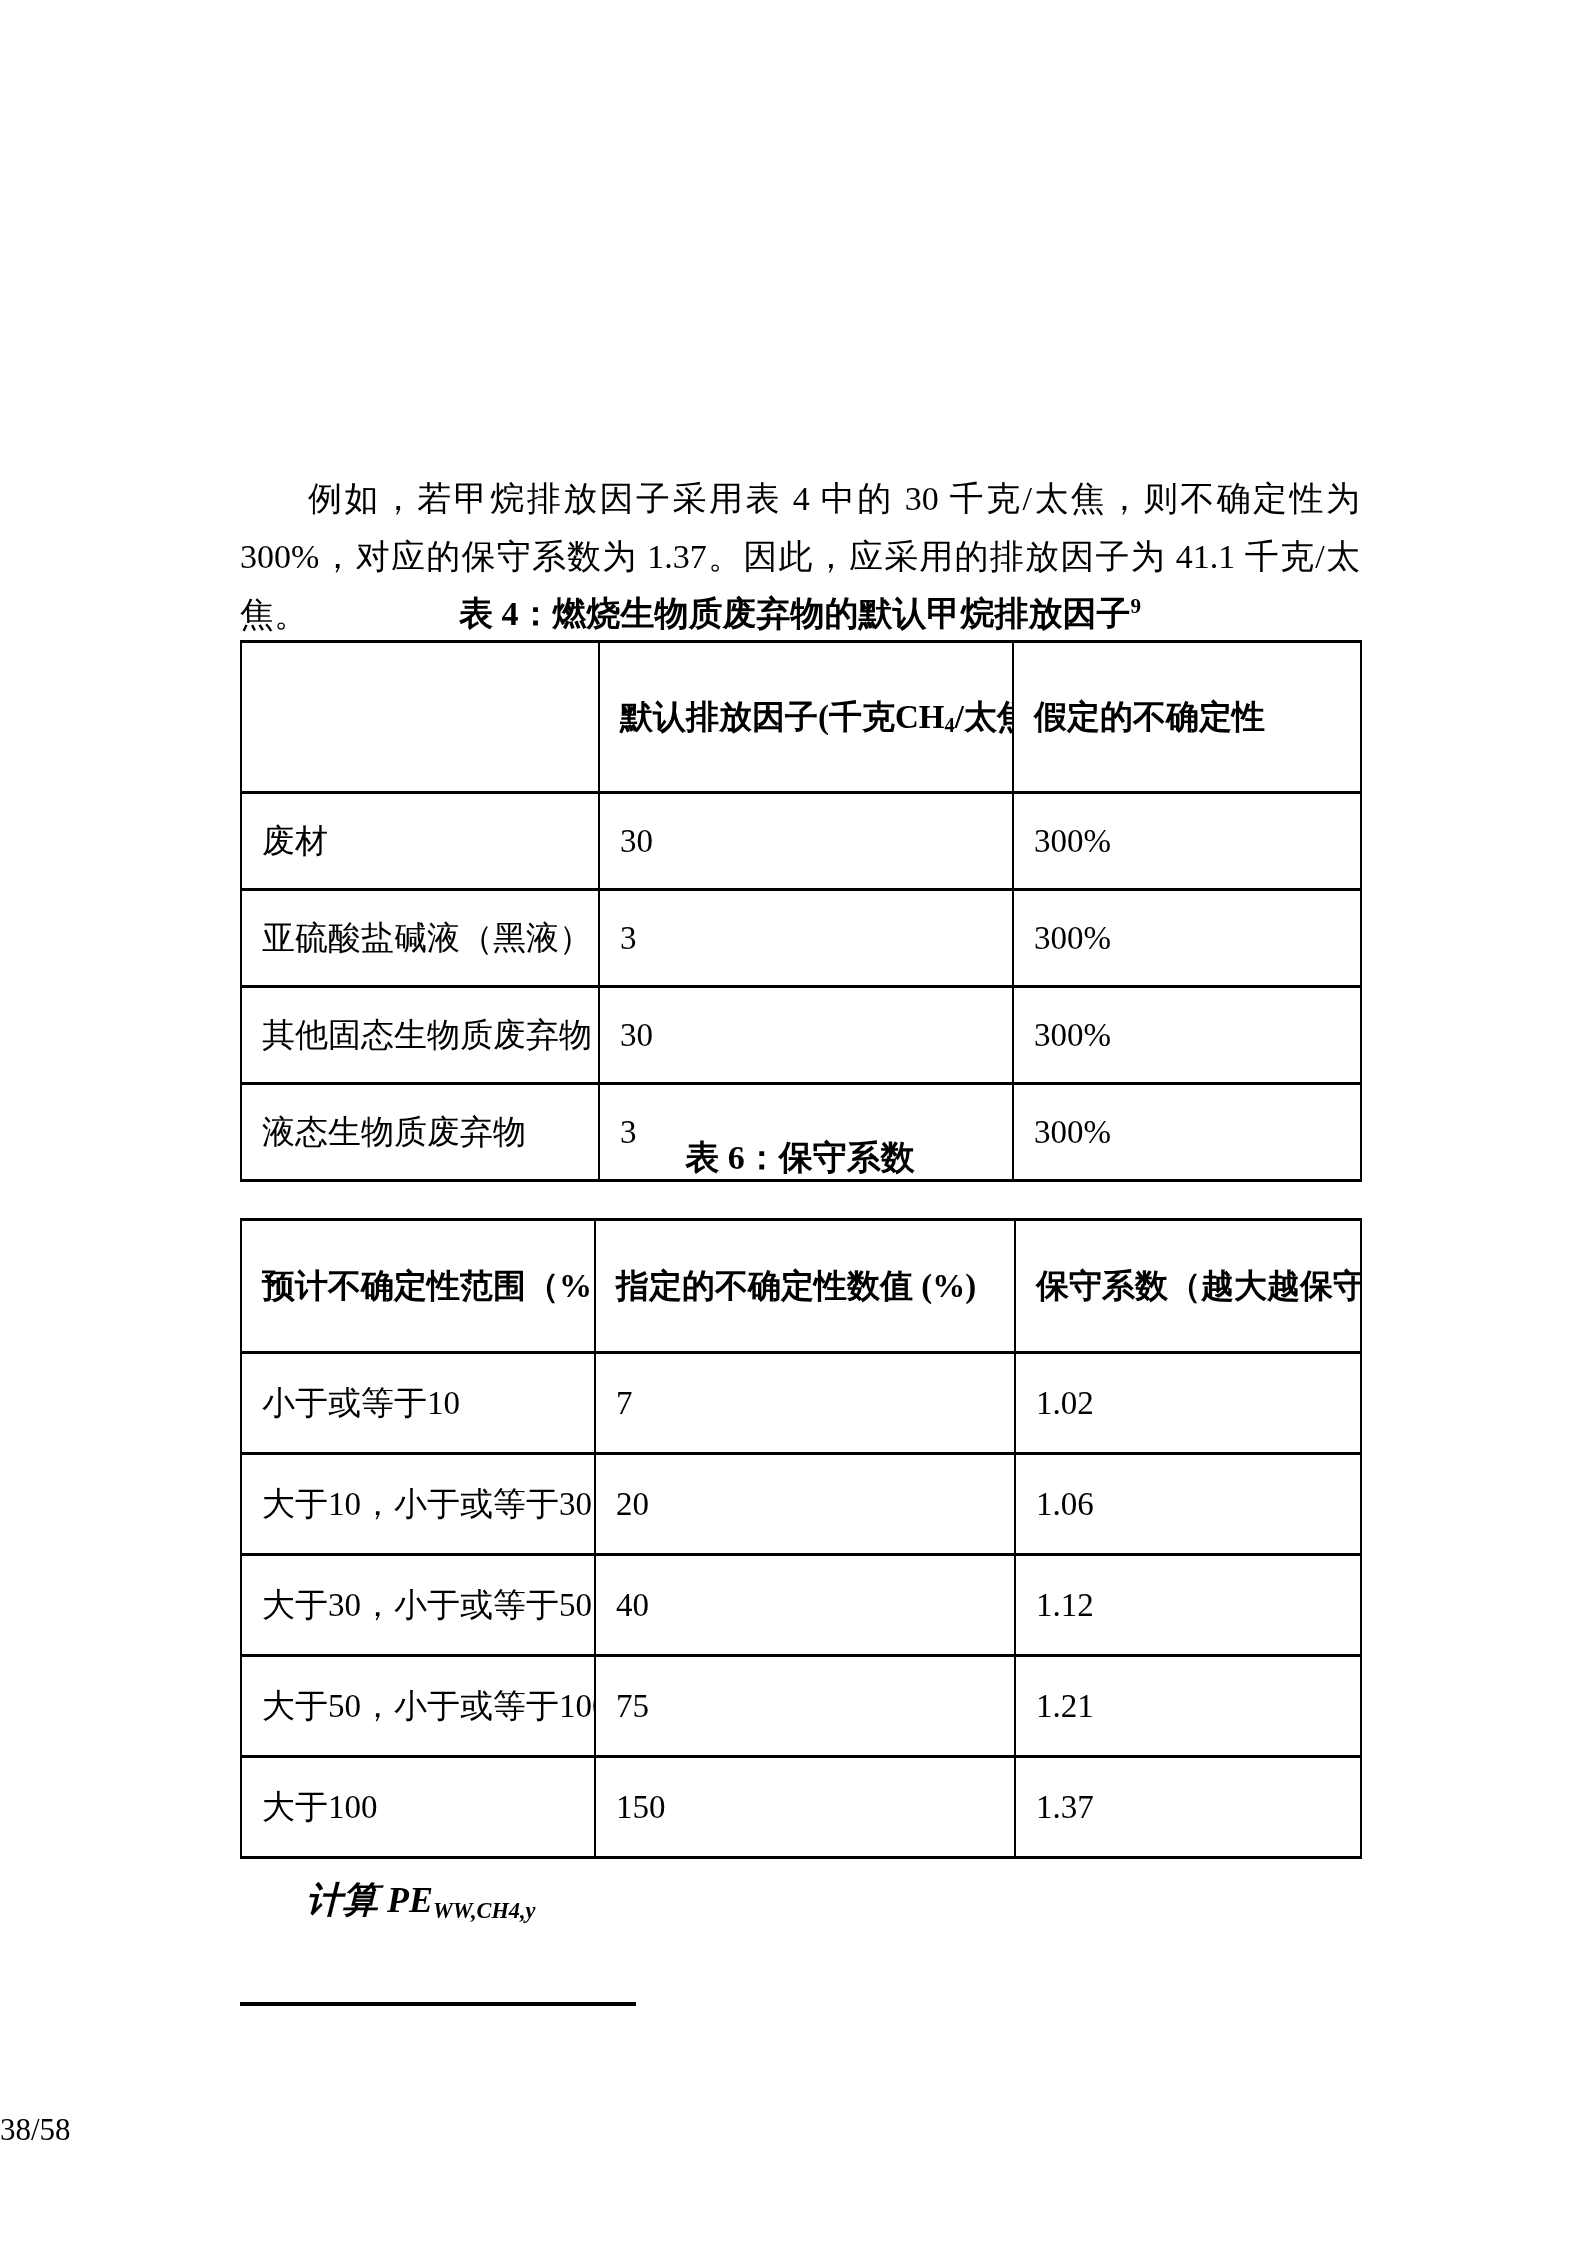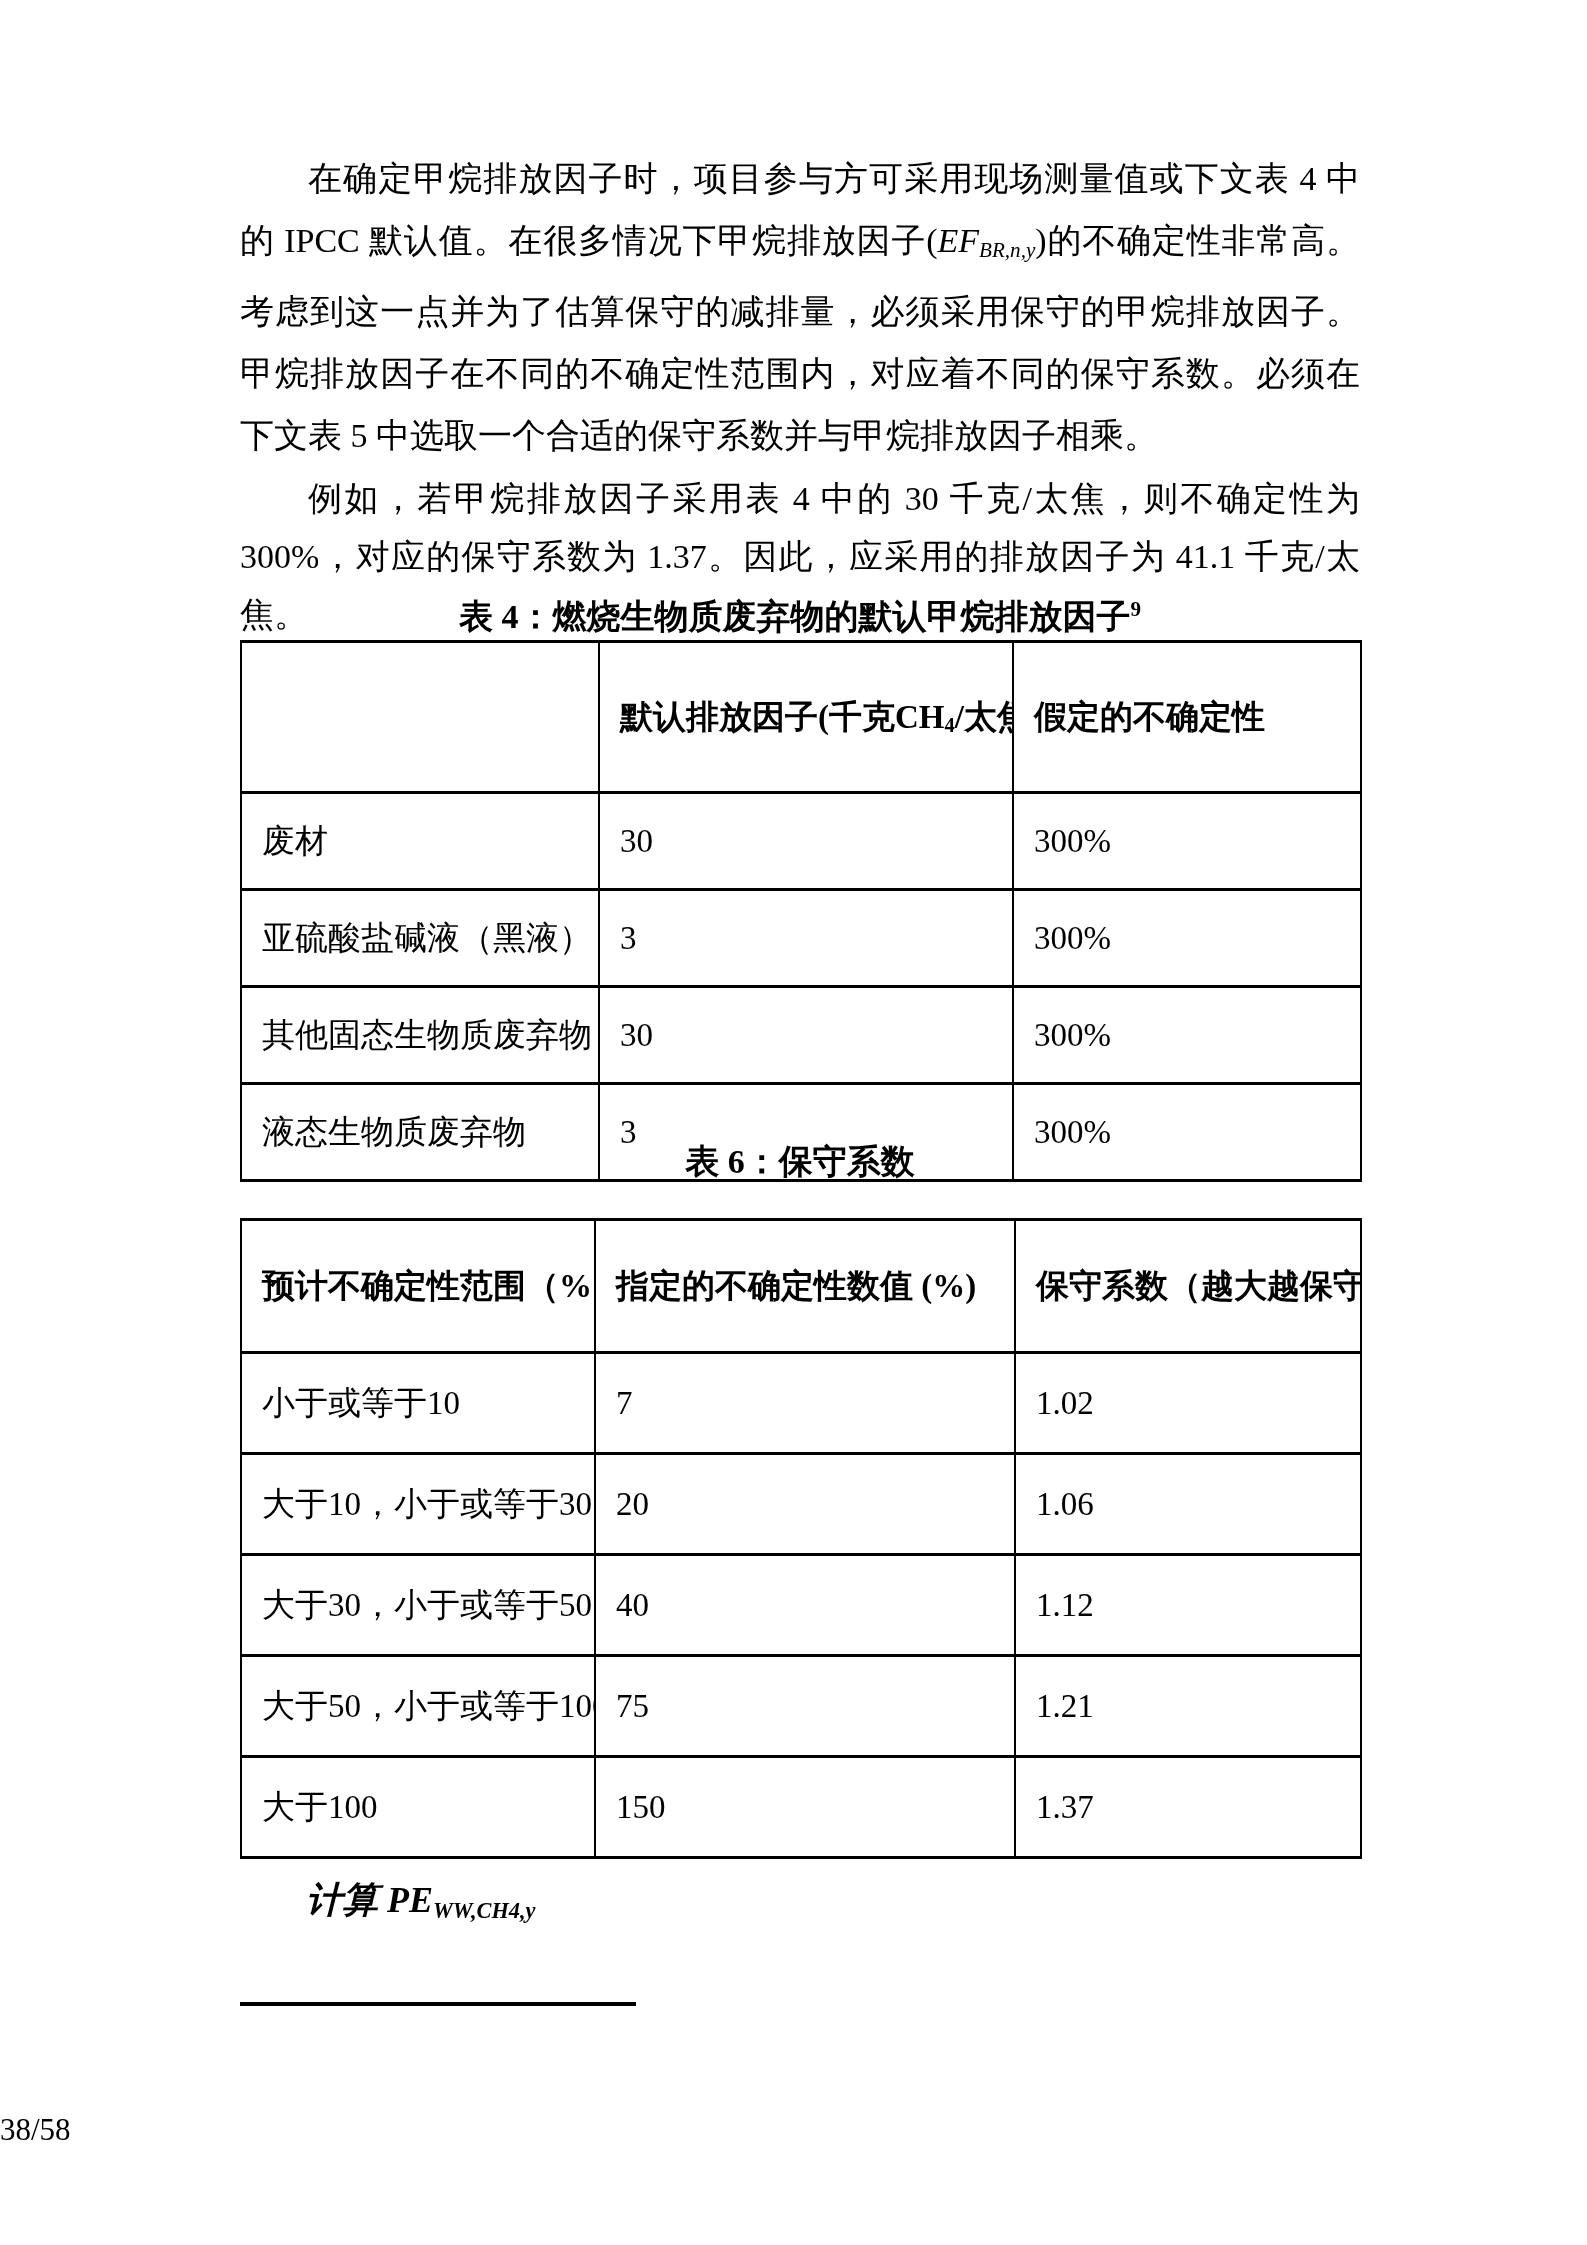--- a/index.html
+++ b/index.html
@@ -24,21 +24,21 @@
   p.body-text-tight { line-height: 58px; }
   .formula { font-style: italic; }
   sub.f-sub { font-size: 0.62em; font-style: italic; vertical-align: -0.25em; letter-spacing: 0; }
   sub.u-sub { font-size: 0.62em; vertical-align: -0.2em; }
   sup.fn-ref { font-size: 0.62em; vertical-align: 0.55em; font-weight: bold; font-style: normal; }
   .tbl-title {
     margin: 0;
     font-size: 34px;
     font-weight: bold;
     text-align: center;
-    line-height: 43px;
+    line-height: 36px;
   }
   table.doc-table {
     border-collapse: collapse;
     table-layout: fixed;
     width: 1120px;
     background: #ffffff;
   }
   table.doc-table td {
     border-left: 2px solid #000;
     border-right: 2px solid #000;
@@ -92,23 +92,20 @@
     width: 100%;
     text-align: left;
     font-size: 31px;
   }
 </style>
 </head>
 <body>
 
 <div class="page">
 
-  <div class="block" style="top:148px;">
-    <p class="body-text"><span>在确定甲烷排放因子时，项目参与方可采用现场测量值或下文表 4 中的 IPCC 默认值。在很多情况下甲烷排放因子(</span><span class="formula">EF</span><sub class="f-sub">BR,n,y</sub><span>)的不确定性非常高。考虑到这一点并为了估算保守的减排量，必须采用保守的甲烷排放因子。甲烷排放因子在不同的不确定性范围内，对应着不同的保守系数。必须在下文表 5 中选取一个合适的保守系数并与甲烷排放因子相乘。</span></p>
-  </div>
 
   <div class="block" style="top:470px;">
     <p class="body-text body-text-tight">例如，若甲烷排放因子采用表 4 中的 30 千克/太焦，则不确定性为 300%，对应的保守系数为 1.37。因此，应采用的排放因子为 41.1 千克/太焦。</p>
   </div>
 
   <div class="block" style="top:588px;">
     <p class="tbl-title"><span>表 4：燃烧生物质废弃物的默认甲烷排放因子</span><sup class="fn-ref">9</sup></p>
   </div>
 
   <div class="block" style="top:640px;">

